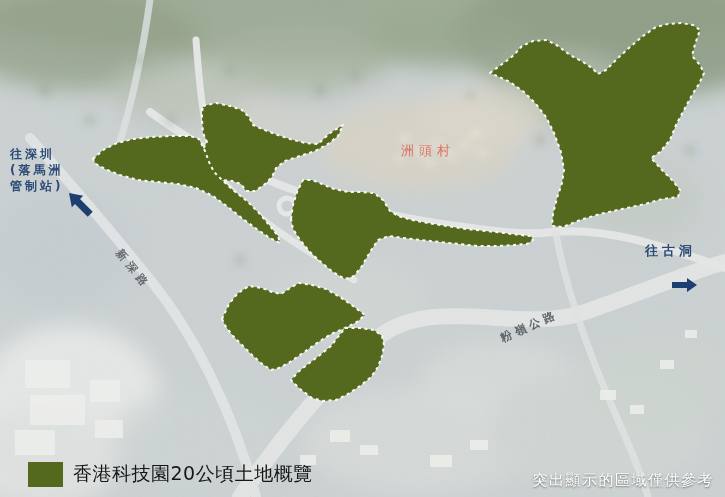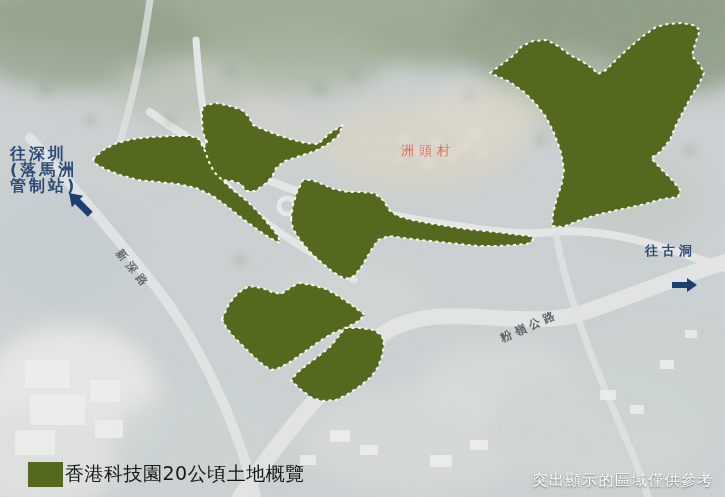--- a/index.html
+++ b/index.html
@@ -6,31 +6,31 @@
   .stage{
     position:relative;width:725px;height:497px;overflow:hidden;
     font-family:"DejaVu Sans",sans-serif;background:#ccd2d3;
   }
   svg.map{position:absolute;left:0;top:0}
   .hl{
     fill:var(--hl);stroke:var(--hlb);
     stroke-width:2;stroke-dasharray:3 3.5;stroke-linejoin:round;
   }
   .lbl{position:absolute;white-space:nowrap}
-  .lbl-shenzhen{left:10px;top:146px;color:var(--blue);font-size:16px;font-weight:700;
+  .lbl-shenzhen{left:10px;top:146px;color:var(--blue);font-size:12px;font-weight:700;
     letter-spacing:3px;line-height:16px}
   .lbl-village{left:401px;top:142px;color:var(--red);font-size:13px;font-weight:400;
     letter-spacing:5px;opacity:.85}
   .lbl-sansham{left:124px;top:246px;color:var(--roadlbl);font-size:11px;font-weight:600;
     letter-spacing:5px;transform:rotate(51deg);transform-origin:0 0;opacity:.8}
   .lbl-fanling{left:498px;top:332px;color:var(--roadlbl);font-size:11.5px;font-weight:600;
     letter-spacing:4px;transform:rotate(-24deg);transform-origin:0 0;opacity:.85}
   .lbl-kwutung{left:645px;top:242px;color:var(--blue);font-size:13px;font-weight:700;
     letter-spacing:4px}
-  .legend{position:absolute;left:28px;top:461px;display:flex;align-items:flex-end;gap:2px}
+  .legend{position:absolute;left:28px;top:461px;display:flex;align-items:flex-end;gap:10px}
   .swatch{width:35px;height:25px;background:var(--hl)}
   .legend-text{font-size:19px;color:#161616;font-weight:500;letter-spacing:.5px}
   .disclaimer{position:absolute;right:11px;top:471px;color:#fff;font-size:15px;font-weight:500;
     letter-spacing:1.5px;text-shadow:0 1px 2px rgba(40,40,40,.65)}
 </style>
 </head>
 <body>
 
 <div class="stage">
 

